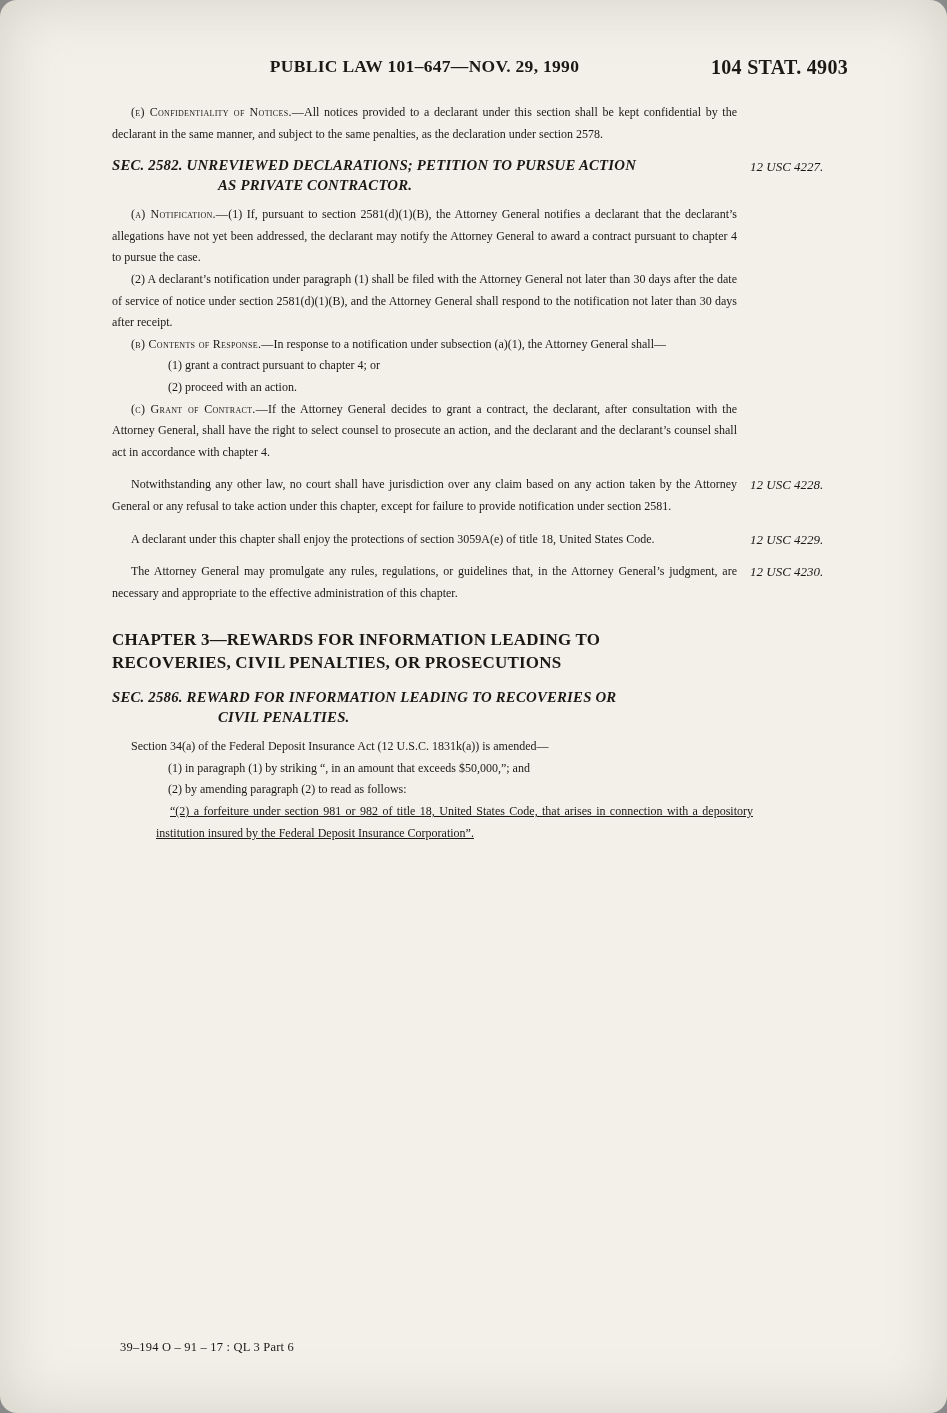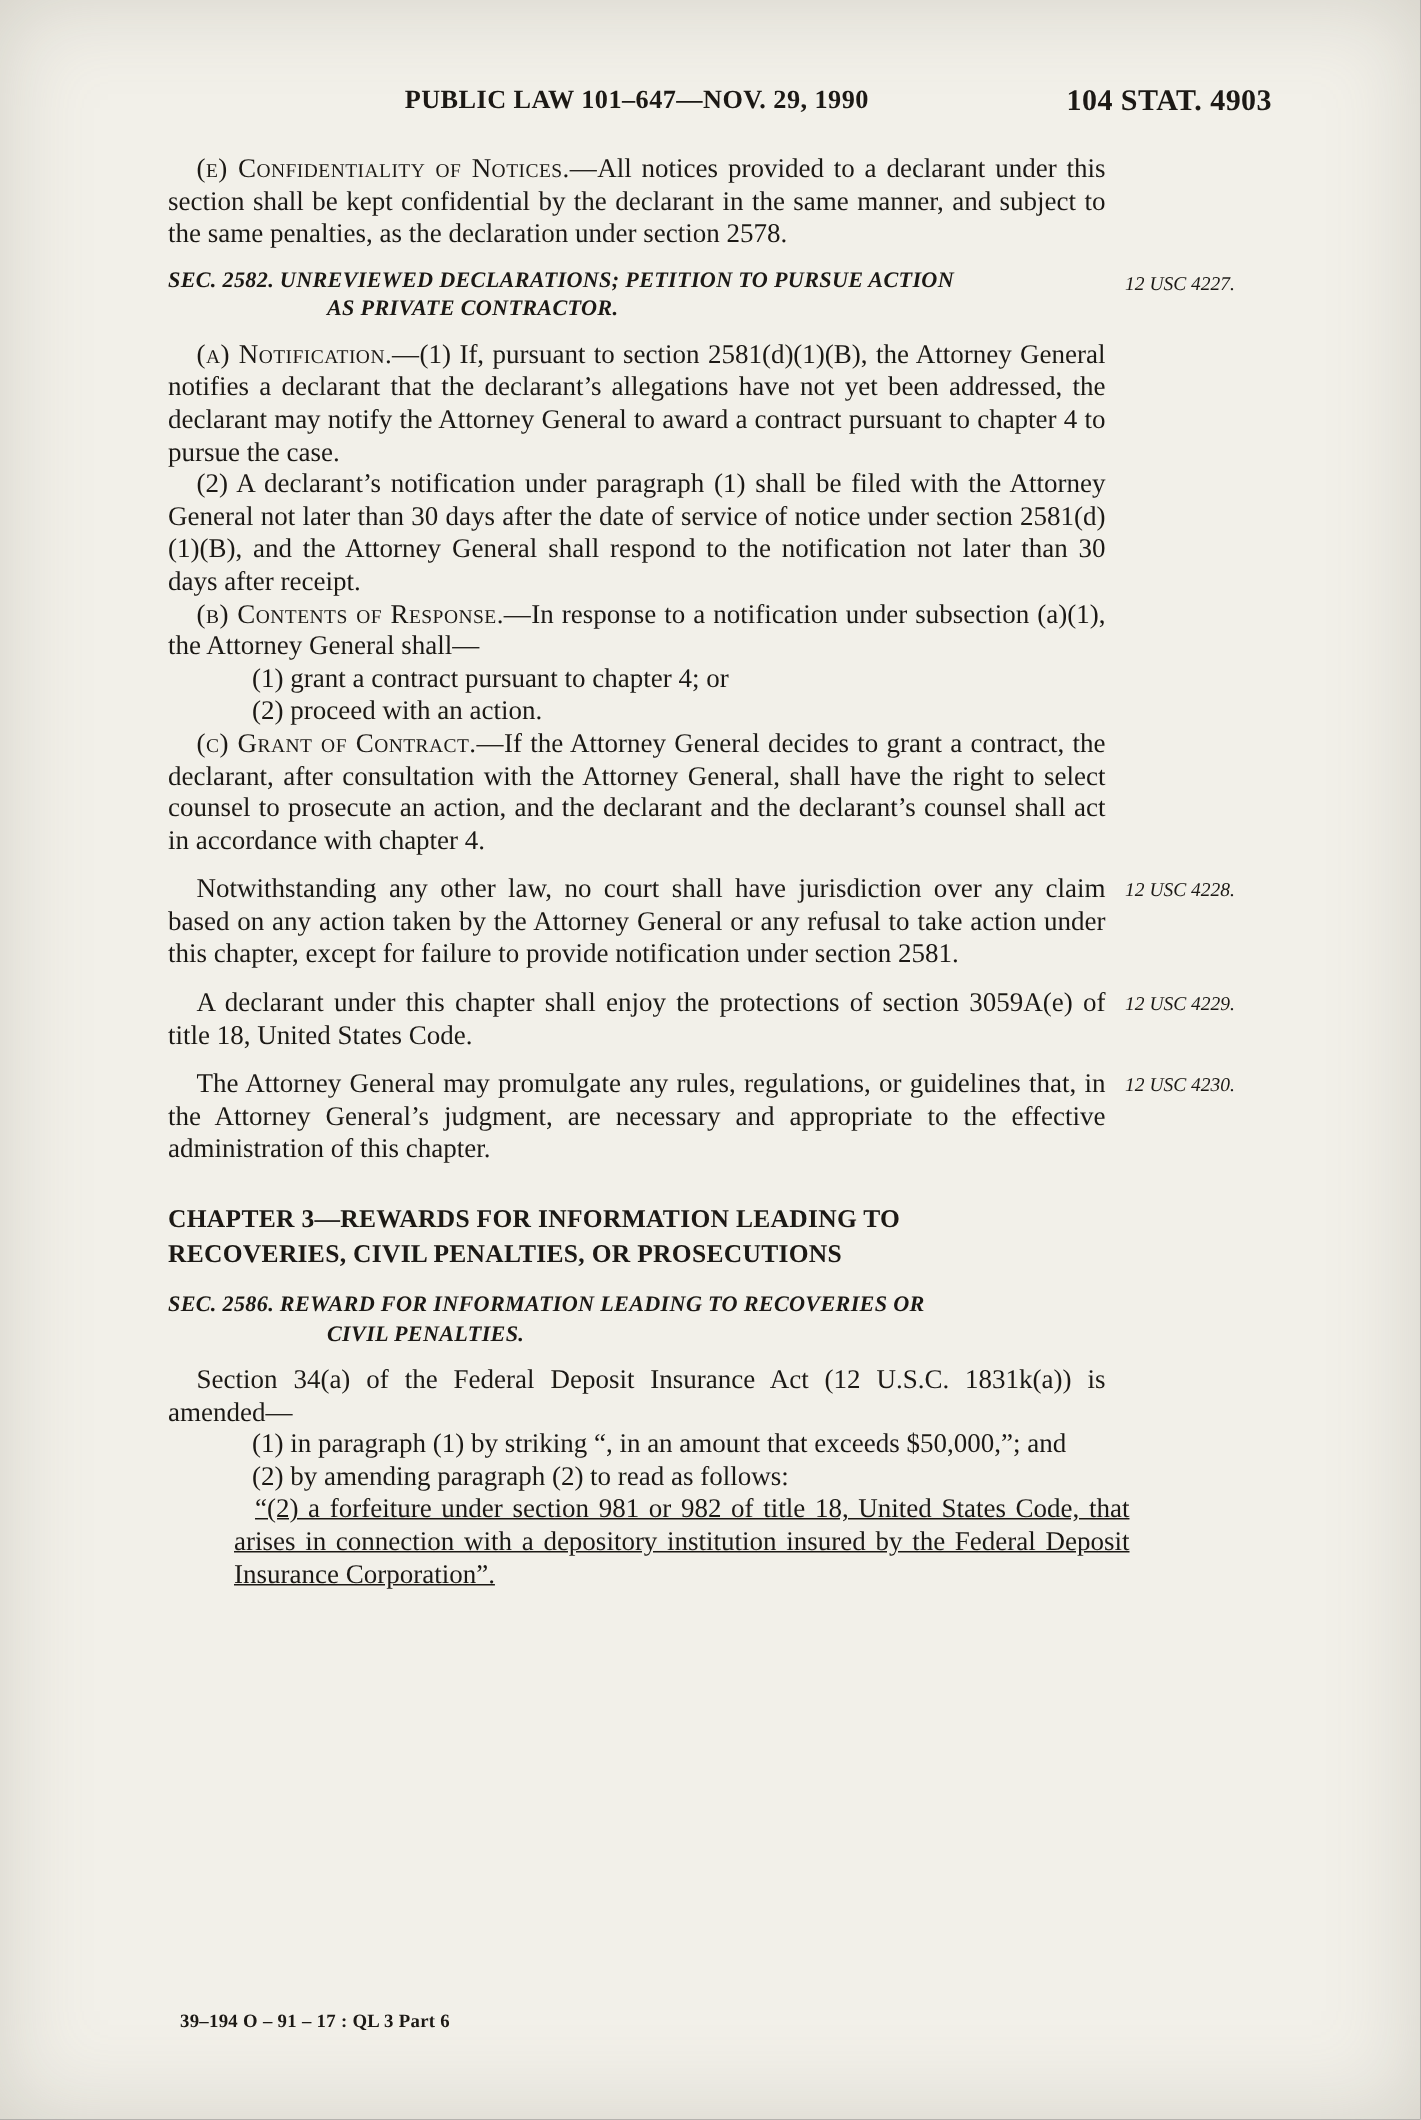--- a/index.html
+++ b/index.html
@@ -10,20 +10,21 @@
   }
   .paper {
     position: relative;
     width: 947px;
     height: 1413px;
     margin: 0 auto;
     background: #f2f0e9;
     box-shadow: inset 0 0 60px rgba(120,115,100,0.25);
     color: #1c1915;
     overflow: hidden;
+    border-radius: 17px;
   }
   .content {
     position: absolute;
     left: 112px;
     top: 56px;
     width: 736px;
   }
   .page-header {
     position: relative;
     width: 736px;
@@ -50,21 +51,21 @@
     white-space: nowrap;
     font-family: Liberation Serif, serif;
   }
   .block {
     position: relative;
     width: 736px;
   }
   .txt {
     margin: 0;
     width: 625px;
-    font-size: 18px;
+    font-size: 12px;
     line-height: 21.6px;
     text-align: justify;
   }
   .block.para .txt { text-indent: 19px; }
   .block.item .txt { margin-left: 28px; width: 597px; text-indent: 28px; }
   .block.quote .txt { margin-left: 44px; width: 597px; text-indent: 14px; text-decoration: underline; }
   .block.sec { margin: 11px 0 9px; font-style: italic; }
   .block.sec .txt {
     font-weight: bold;
     font-size: 14.8px;
@@ -96,21 +97,21 @@
     font-size: 13px;
     line-height: 17px;
     white-space: nowrap;
     text-align: left;
   }
   .page-footer {
     position: absolute;
     left: 120px;
     top: 1340px;
     font-size: 12.5px;
-    font-weight: bold;
+    font-weight: normal;
     letter-spacing: 0.2px;
   }
 </style>
 </head>
 <body>
 
 <div class="paper">
   <div class="content">
     <div class="page-header">
       <div class="law-title">PUBLIC LAW 101–647—NOV. 29, 1990</div>

